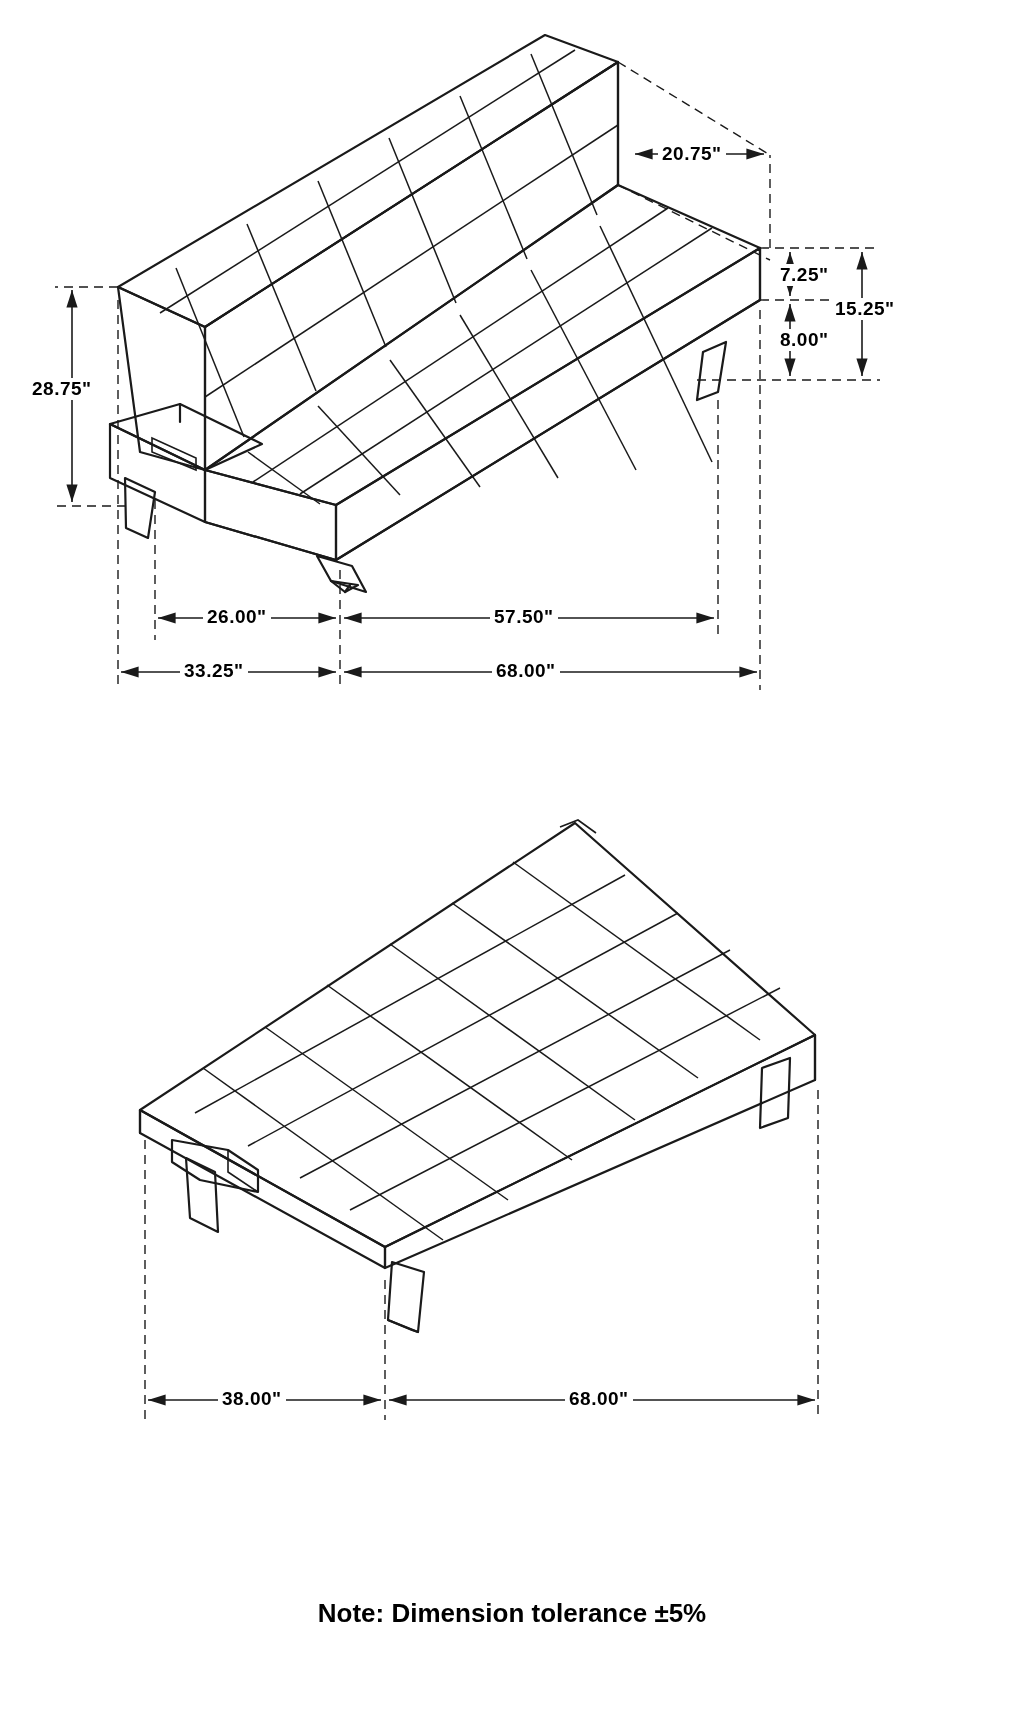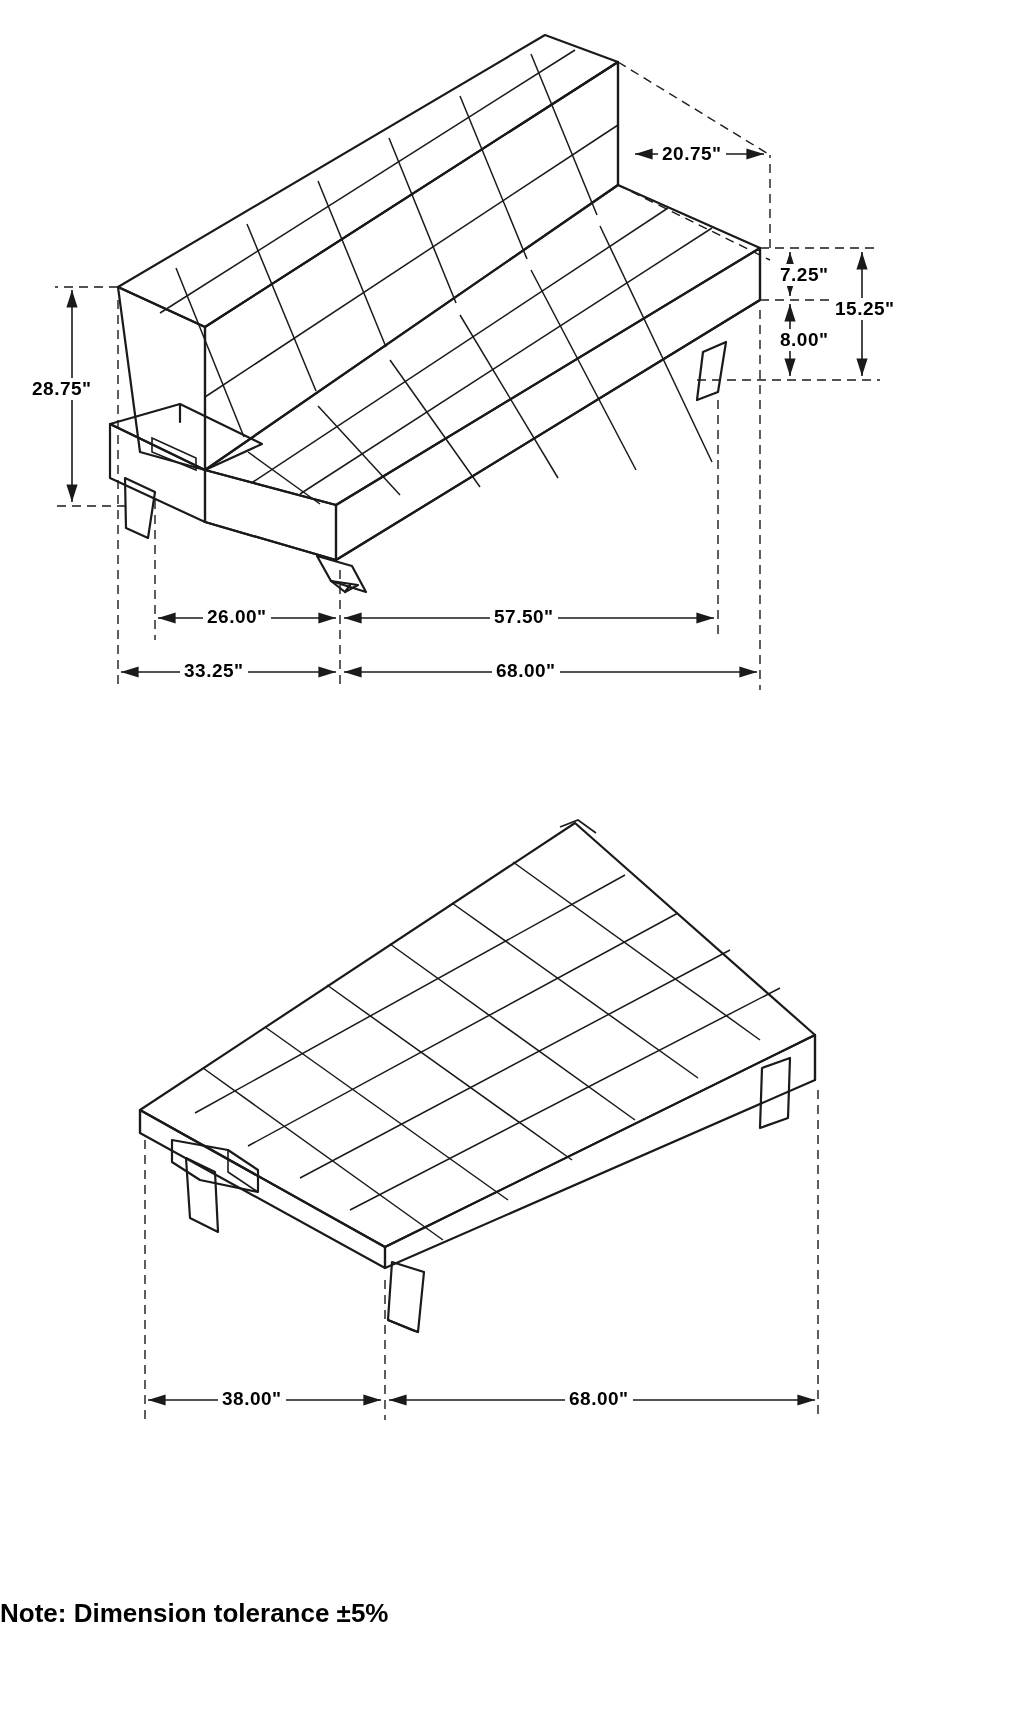--- a/index.html
+++ b/index.html
@@ -35,21 +35,21 @@
     letter-spacing: 0.5px;
     color: #000000;
     background: #ffffff;
     padding: 0 4px;
     white-space: nowrap;
   }
   .note {
     position: absolute;
     left: 0;
     width: 1024px;
-    text-align: left;
+    text-align: center;
     font-family: "Liberation Sans", sans-serif;
     font-weight: bold;
     font-size: 26px;
     color: #000000;
   }
 </style>
 </head>
 <body>
 
 <div class="sheet">

